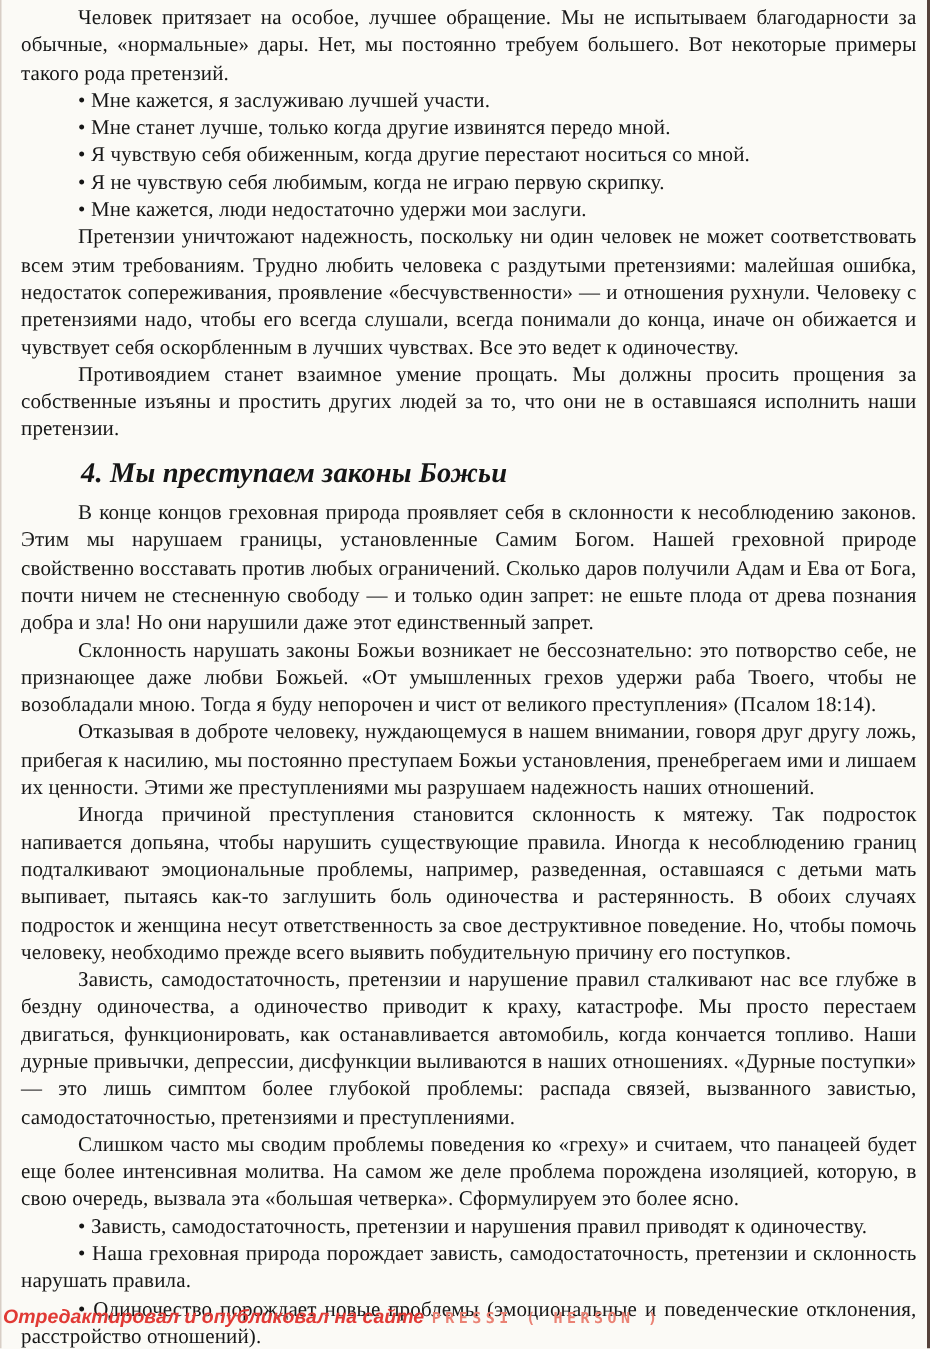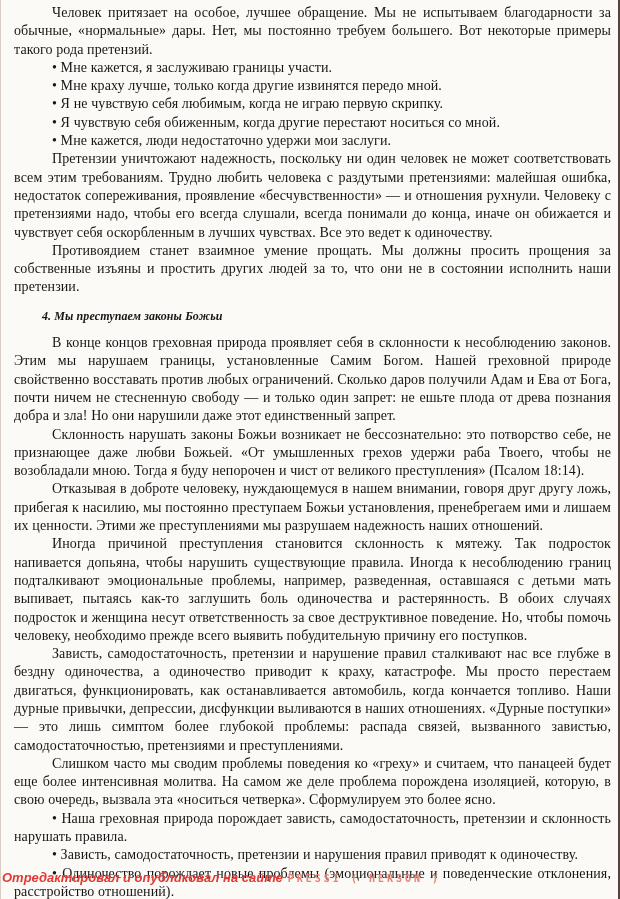--- a/index.html
+++ b/index.html
@@ -29,22 +29,22 @@
   }
   p.para{
     margin:0;
     text-indent:38px;
   }
   p.bullet-item{
     margin:0;
     text-indent:38px;
   }
   h3.section-heading{
-    margin:10px 0 9px 28px;
-    font-size:12px;
+    margin:10px 0 9px 40px;
+    font-size:19px;
     font-style:italic;
     font-weight:bold;
     text-align:left;
     text-indent:0;
   }
   .footer{
     position:absolute;
     left:2px;bottom:14px;
     display:flex;
     align-items:baseline;
@@ -67,35 +67,35 @@
   }
 </style>
 </head>
 <body>
 
 <div class="edge-line-left"></div>
 <div class="edge-line-right"></div>
 
 <div class="text-block" id="text-block">
     <p class="para">Человек притязает на особое, лучшее обращение. Мы не испытываем благодарности за обычные, «нормальные» дары. Нет, мы постоянно требуем большего. Вот некоторые примеры такого рода претензий.</p>
-    <p class="bullet-item">• Мне кажется, я заслуживаю границы участи.</p>
-    <p class="bullet-item">• Мне краху лучше, только когда другие извинятся передо мной.</p>
+    <p class="bullet-item">• Мне кажется, я заслуживаю лучшей участи.</p>
+    <p class="bullet-item">• Мне станет лучше, только когда другие извинятся передо мной.</p>
+    <p class="bullet-item">• Я чувствую себя обиженным, когда другие перестают носиться со мной.</p>
     <p class="bullet-item">• Я не чувствую себя любимым, когда не играю первую скрипку.</p>
-    <p class="bullet-item">• Я чувствую себя обиженным, когда другие перестают носиться со мной.</p>
     <p class="bullet-item">• Мне кажется, люди недостаточно удержи мои заслуги.</p>
     <p class="para">Претензии уничтожают надежность, поскольку ни один человек не может соответствовать всем этим требованиям. Трудно любить человека с раздутыми претензиями: малейшая ошибка, недостаток сопереживания, проявление «бесчувственности» — и отношения рухнули. Человеку с претензиями надо, чтобы его всегда слушали, всегда понимали до конца, иначе он обижается и чувствует себя оскорбленным в лучших чувствах. Все это ведет к одиночеству.</p>
-    <p class="para">Противоядием станет взаимное умение прощать. Мы должны просить прощения за собственные изъяны и простить других людей за то, что они не в состоянии исполнить наши претензии.</p>
+    <p class="para">Противоядием станет взаимное умение прощать. Мы должны просить прощения за собственные изъяны и простить других людей за то, что они не в оставшаяся исполнить наши претензии.</p>
     <h3 class="section-heading">4. Мы преступаем законы Божьи</h3>
     <p class="para">В конце концов греховная природа проявляет себя в склонности к несоблюдению законов. Этим мы нарушаем границы, установленные Самим Богом. Нашей греховной природе свойственно восставать против любых ограничений. Сколько даров получили Адам и Ева от Бога, почти ничем не стесненную свободу — и только один запрет: не ешьте плода от древа познания добра и зла! Но они нарушили даже этот единственный запрет.</p>
     <p class="para">Склонность нарушать законы Божьи возникает не бессознательно: это потворство себе, не признающее даже любви Божьей. «От умышленных грехов удержи раба Твоего, чтобы не возобладали мною. Тогда я буду непорочен и чист от великого преступления» (Псалом 18:14).</p>
     <p class="para">Отказывая в доброте человеку, нуждающемуся в нашем внимании, говоря друг другу ложь, прибегая к насилию, мы постоянно преступаем Божьи установления, пренебрегаем ими и лишаем их ценности. Этими же преступлениями мы разрушаем надежность наших отношений.</p>
     <p class="para">Иногда причиной преступления становится склонность к мятежу. Так подросток напивается допьяна, чтобы нарушить существующие правила. Иногда к несоблюдению границ подталкивают эмоциональные проблемы, например, разведенная, оставшаяся с детьми мать выпивает, пытаясь как-то заглушить боль одиночества и растерянность. В обоих случаях подросток и женщина несут ответственность за свое деструктивное поведение. Но, чтобы помочь человеку, необходимо прежде всего выявить побудительную причину его поступков.</p>
     <p class="para">Зависть, самодостаточность, претензии и нарушение правил сталкивают нас все глубже в бездну одиночества, а одиночество приводит к краху, катастрофе. Мы просто перестаем двигаться, функционировать, как останавливается автомобиль, когда кончается топливо. Наши дурные привычки, депрессии, дисфункции выливаются в наших отношениях. «Дурные поступки» — это лишь симптом более глубокой проблемы: распада связей, вызванного завистью, самодостаточностью, претензиями и преступлениями.</p>
-    <p class="para">Слишком часто мы сводим проблемы поведения ко «греху» и считаем, что панацеей будет еще более интенсивная молитва. На самом же деле проблема порождена изоляцией, которую, в свою очередь, вызвала эта «носиться четверка». Сформулируем это более ясно.</p>
+    <p class="para">Слишком часто мы сводим проблемы поведения ко «греху» и считаем, что панацеей будет еще более интенсивная молитва. На самом же деле проблема порождена изоляцией, которую, в свою очередь, вызвала эта «большая четверка». Сформулируем это более ясно.</p>
+    <p class="bullet-item">• Зависть, самодостаточность, претензии и нарушения правил приводят к одиночеству.</p>
     <p class="bullet-item">• Наша греховная природа порождает зависть, самодостаточность, претензии и склонность нарушать правила.</p>
-    <p class="bullet-item">• Зависть, самодостаточность, претензии и нарушения правил приводят к одиночеству.</p>
     <p class="bullet-item">• Одиночество порождает новые проблемы (эмоциональные и поведенческие отклонения, расстройство отношений).</p>
   </div>
 
 <div class="footer">
   <span class="footer-label">Отредактировал и опубликовал на сайте</span>
   <span class="footer-site">PRESSI ( HERSON )</span>
 </div>
 
 </body></html>

